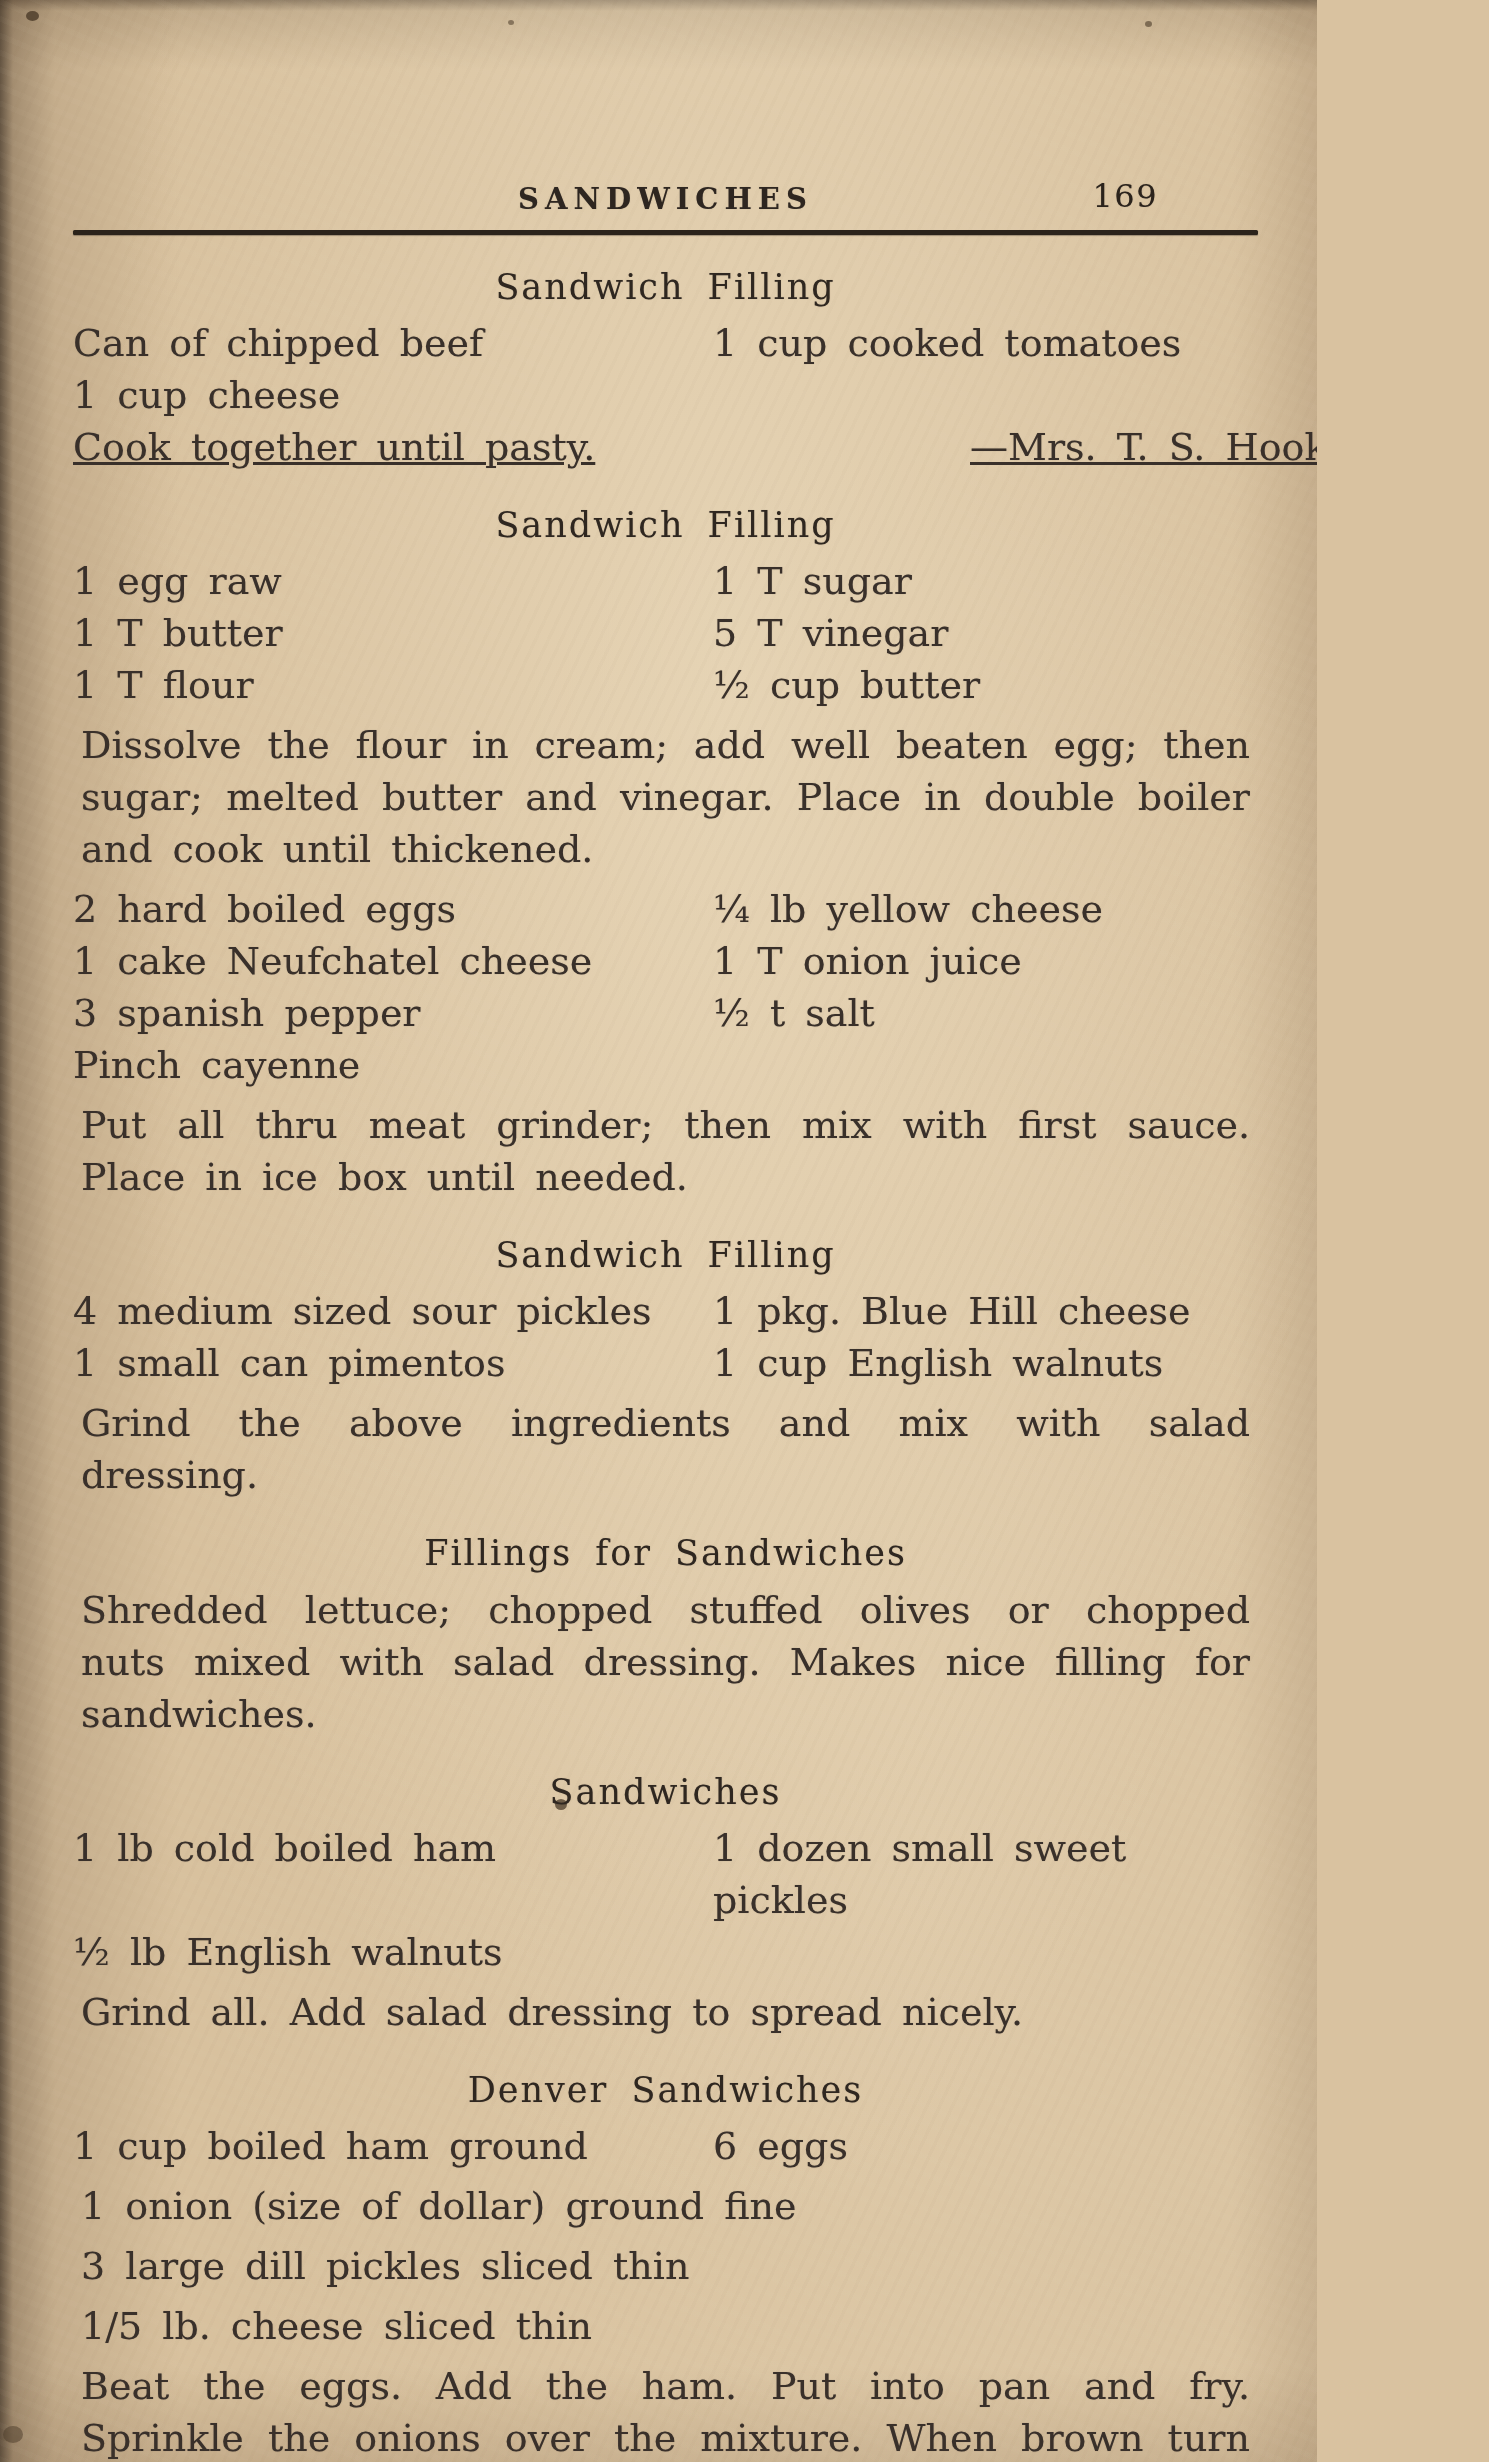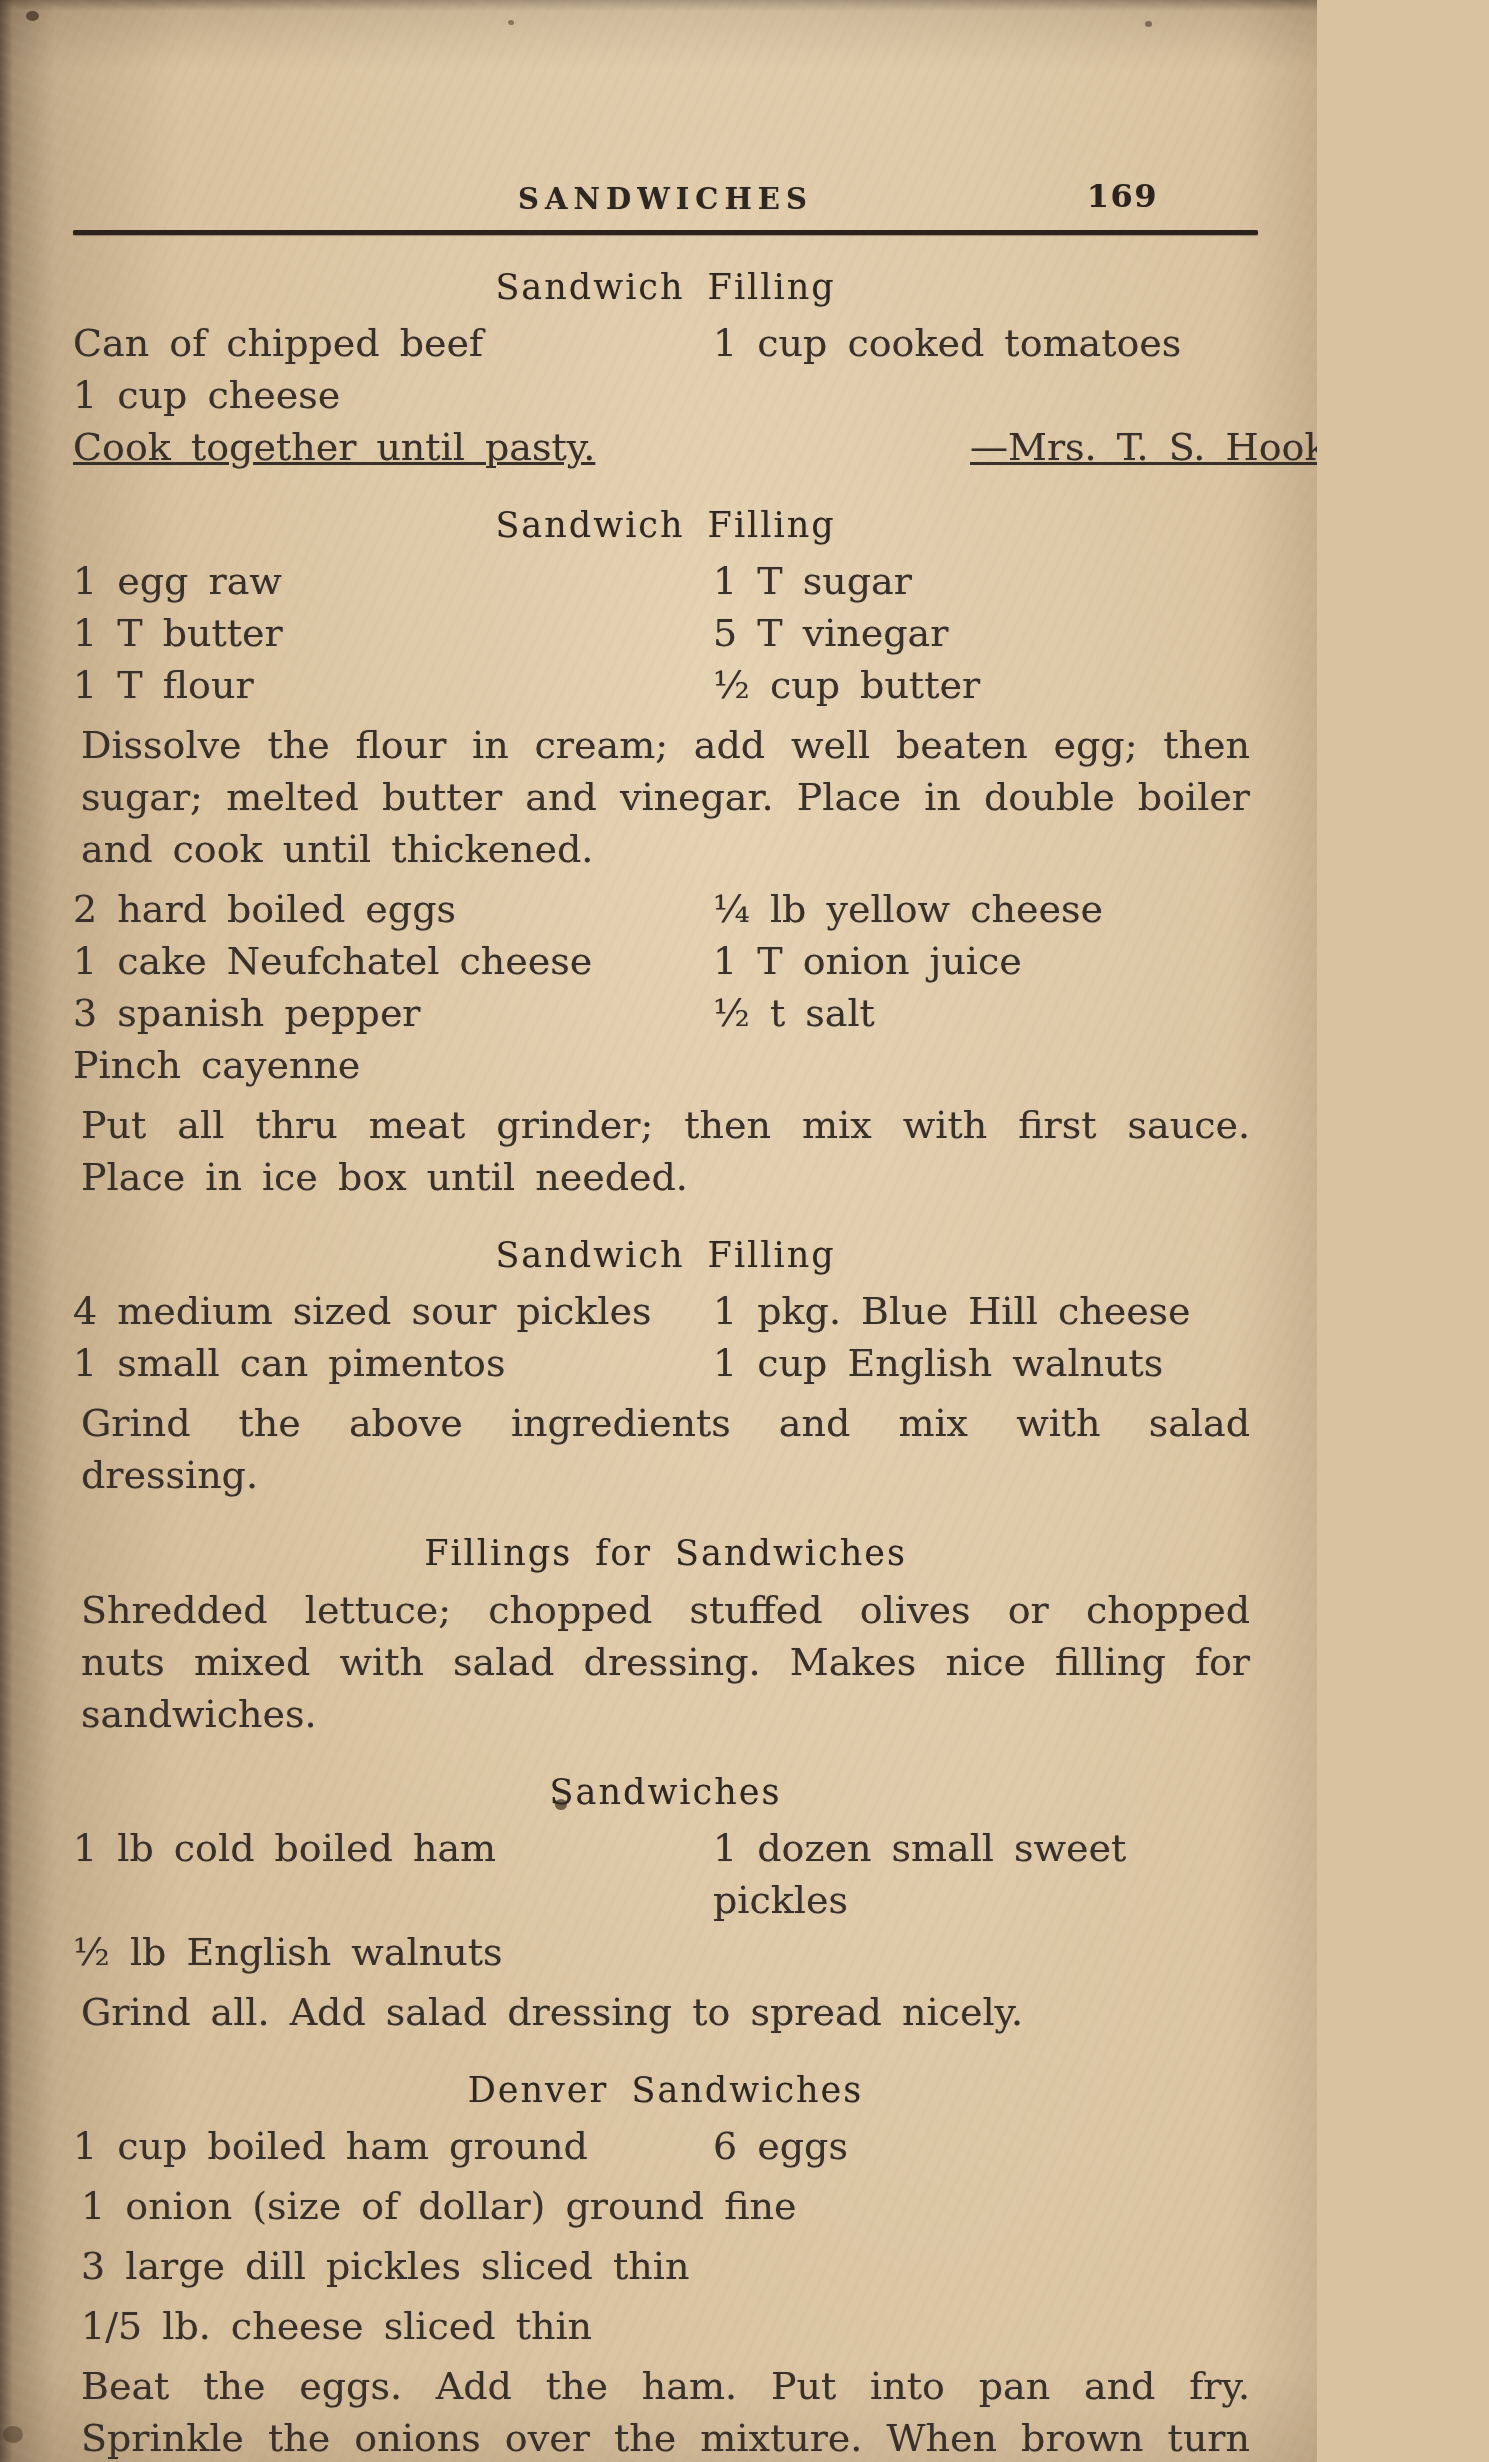--- a/index.html
+++ b/index.html
@@ -34,21 +34,21 @@
     word-spacing:8px;
     text-shadow:0 0 1px rgba(57,48,42,0.30);
   }
   .header{position:relative;height:43px;}
   .header-title{
     position:absolute;left:0;right:0;text-align:center;
     font-size:29px;font-weight:bold;letter-spacing:6px;color:#2e2620;
   }
   .page-number{
     position:absolute;right:100px;top:-3px;
-    font-size:32px;font-weight:bold;color:#2b231c;letter-spacing:1.5px;
+    font-size:32px;font-weight:normal;color:#2b231c;letter-spacing:1.5px;
   }
   .rule{
     height:5px;background:#2b231b;margin-top:14px;border-radius:1.5px;
     box-shadow:0 1px 1px rgba(43,35,27,0.35);
   }
   .section-heading{
     margin:29px 0 7px 0;text-align:center;
     font-size:35px;line-height:46px;font-weight:normal;color:#2f2720;
     letter-spacing:2px;word-spacing:10px;
   }

